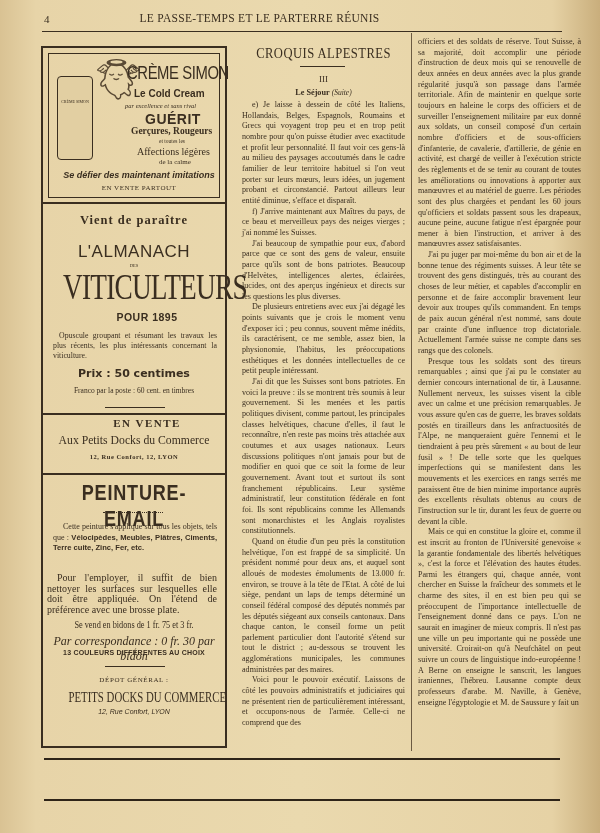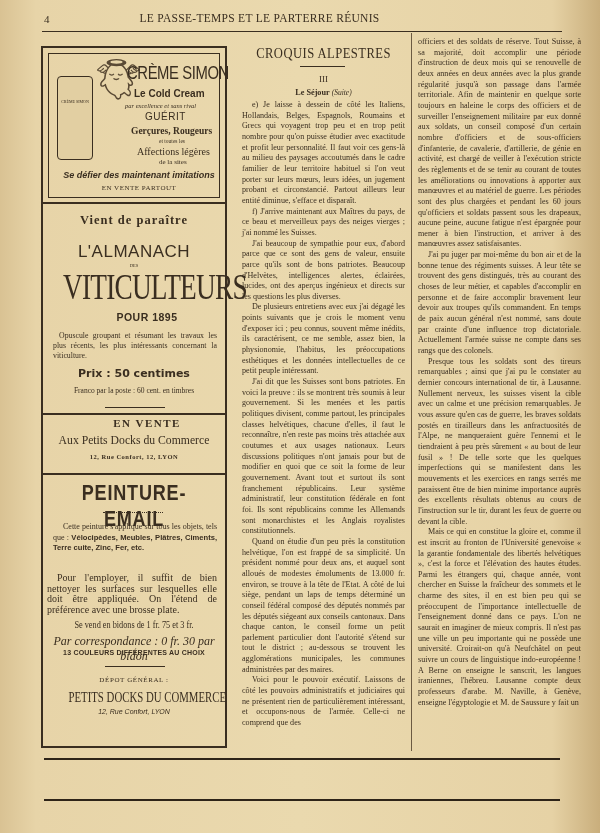--- a/index.html
+++ b/index.html
@@ -18,21 +18,21 @@
   .adcol { position:absolute; left:41px; top:46px; width:186px; height:702px; border:2px solid #3a2e20; box-sizing:border-box; }
   .ad { position:absolute; left:0; width:100%; box-sizing:border-box; text-align:center; }
   .ad1 { top:0; height:156px; border-bottom:2px solid #3a2e20; }
   .ad1 .inner { position:absolute; left:5px; top:5px; right:5px; bottom:4px; border:1.5px solid #3a2e20; }
   .jar { position:absolute; left:8px; top:22px; width:34px; height:82px; border:1px solid #3a2e20; border-radius:4px; background:#e2cfa2; }
   .jar-label { position:absolute; left:2px; top:22px; width:30px; font-size:4px; line-height:5px; text-align:center; }
   .cherub { position:absolute; left:44px; top:6px; font-size:40px; line-height:40px; color:#5a4a35; }
   .cs-title { position:absolute; left:78px; top:8px; width:100px; font-family:"Liberation Sans Narrow","Liberation Sans",sans-serif; font-size:19px; letter-spacing:-0.5px; transform:scaleX(0.78); transform-origin:left; white-space:nowrap; }
   .cs-sub { position:absolute; left:85px; top:34px; font-family:"Liberation Sans",sans-serif; font-weight:bold; font-size:10px; }
   .cs-small { position:absolute; left:76px; top:48px; font-size:6.5px; font-style:italic; white-space:nowrap; }
-  .cs-guerit { position:absolute; left:96px; top:57px; font-family:"Liberation Sans",sans-serif; font-weight:normal; font-size:10px; letter-spacing:0.5px;text-align:center; }
+  .cs-guerit { position:absolute; left:96px; top:57px; font-family:"Liberation Sans",sans-serif; font-weight:bold; font-size:14px; letter-spacing:0.5px;text-align:center; }
   .cs-gercures { position:absolute; left:82px; top:72px; font-family:"Liberation Serif",serif; font-weight:bold; font-size:9.5px; }
   .cs-toutes { position:absolute; left:110px; top:84px; font-size:5.5px; }
   .cs-affections { position:absolute; left:88px; top:92px; font-size:10px; }
   .cs-peau { position:absolute; left:110px; top:104px; font-size:7px; }
   .cs-defier { position:absolute; left:4px; top:116px; width:172px; text-align:center; font-family:"Liberation Sans",sans-serif; font-weight:bold; font-style:italic; font-size:9px; }
   .cs-vente { position:absolute; left:4px; top:130px; width:172px; text-align:center; font-size:7px; letter-spacing:0.5px; }
 
   .ad2 { top:156px; height:211px; border-bottom:2px solid #3a2e20; }
   .vient { position:absolute; top:9px; width:100%; font-family:"Liberation Serif",serif; font-weight:bold; font-size:12.5px; letter-spacing:1px; }
   .almanach { position:absolute; top:38px; width:100%; font-family:"Liberation Sans",sans-serif; font-size:17px; letter-spacing:0.5px; }
@@ -90,21 +90,21 @@
           <div class="jar-label">CRÈME SIMON</div>
         </div>
         <div class="cherub">👼︎</div>
         <div class="cs-title">CRÈME SIMON</div>
         <div class="cs-sub">Le Cold Cream</div>
         <div class="cs-small">par excellence et sans rival</div>
         <div class="cs-guerit">GUÉRIT</div>
         <div class="cs-gercures">Gerçures, Rougeurs</div>
         <div class="cs-toutes">et toutes les</div>
         <div class="cs-affections">Affections légères</div>
-        <div class="cs-peau">de la sites</div>
+        <div class="cs-peau">de la calme</div>
         <div class="cs-defier">Se défier des maintenant imitations</div>
         <div class="cs-vente">EN VENTE PARTOUT</div>
       </div>
     </div>
 
     <div class="ad ad2">
       <div class="vient">Vient de paraître</div>
       <div class="almanach">L'ALMANACH</div>
       <div class="des">DES</div>
       <div class="viti">VITICULTEURS</div>

